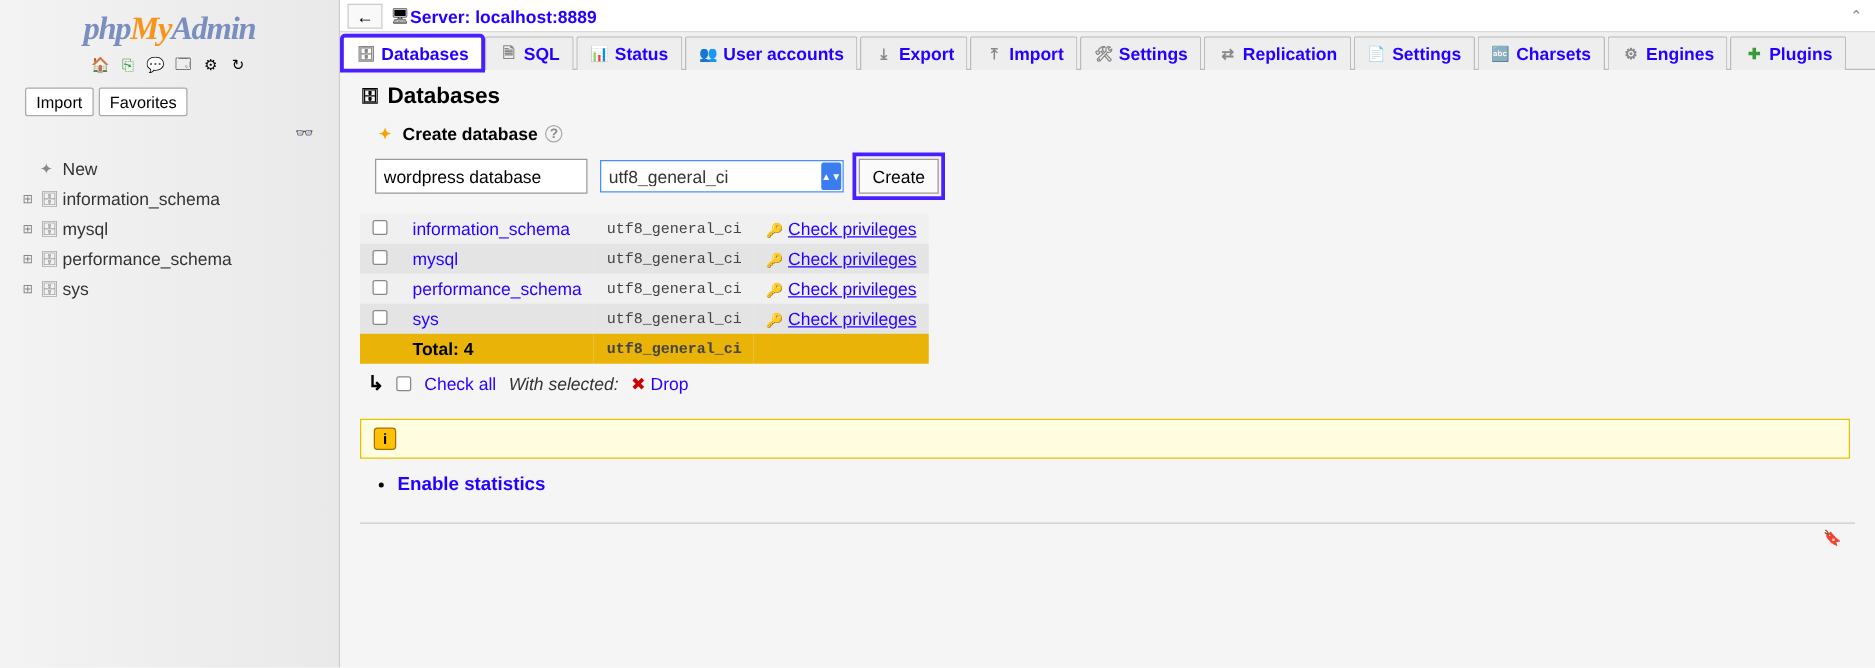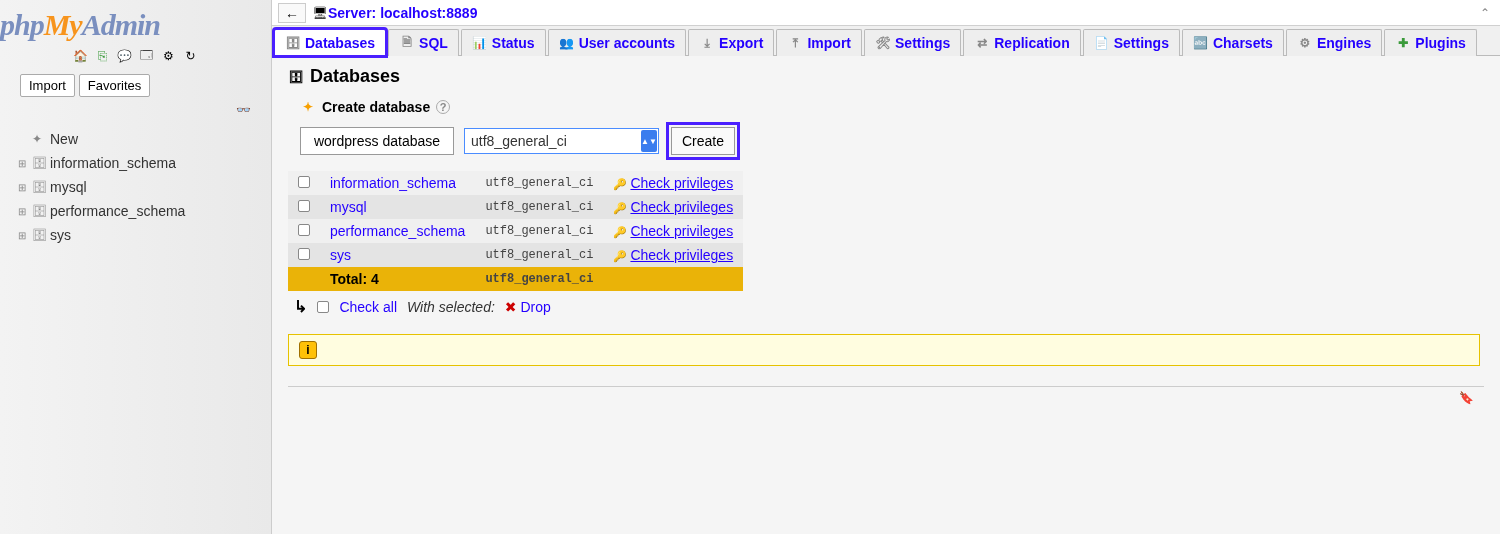--- a/index.html
+++ b/index.html
@@ -2,21 +2,21 @@
 <html><head>
 <meta charset="utf-8">
 <style>
   * { box-sizing: border-box; margin: 0; padding: 0; }
   body { font-family: Arial, Helvetica, sans-serif; font-size: 13px; background: #f5f5f5; color: #000; width: 1500px; height: 534px; overflow: hidden; }
   a, .link { color: #2400ff; text-decoration: none; cursor: pointer; }
   .container { display: flex; height: 100%; }
 
   
   .sidebar { width: 272px; background: linear-gradient(to right, #f3f3f3, #e9e9e9); border-right: 1px solid #ccc; padding: 8px 0; display: flex; flex-direction: column; }
-  .logo { text-align: left; font-size: 30px; font-weight: bold; font-style: italic; font-family: Georgia, serif; letter-spacing: -1px; margin-bottom: 6px; }
+  .logo { text-align: center; font-size: 26px; font-weight: bold; font-style: italic; font-family: Georgia, serif; letter-spacing: -1px; margin-bottom: 6px; }
   .logo .php { color: #7a8fbf; }
   .logo .my { color: #f7941d; }
   .logo .admin { color: #7a8fbf; }
   .sidebar-icons { text-align: center; margin-bottom: 6px; display: flex; justify-content: center; gap: 6px; }
   .mini-icon { display: inline-flex; width: 16px; height: 16px; align-items: center; justify-content: center; font-size: 12px; }
   .tabs { display: flex; margin: 4px 10px; }
   .tab-btn { background: #fff; border: 1px solid #aaa; padding: 3px 8px; font-size: 13px; border-radius: 2px; margin-left: 4px; cursor: pointer; }
   .tab-btn:first-child { margin-left: 10px; }
   .link-icon-row { text-align: right; padding: 2px 20px 6px 0; color: #888; font-size: 12px; }
   .tree { padding-left: 18px; margin-top: 4px; }
@@ -34,21 +34,21 @@
 
   .nav-tabs { display: flex; flex-wrap: wrap; border-bottom: 1px solid #bbb; background: #f0f0f0; padding: 2px 2px 0 2px; }
   .nav-tab { display: flex; align-items: center; gap: 4px; padding: 5px 10px; border: 1px solid #bbb; border-bottom: none; background: #eee; margin-right: 2px; font-size: 14px; font-weight: bold; color: #2400ff; cursor: pointer; border-radius: 2px 2px 0 0; position: relative; top: 1px; }
   .nav-tab.active { background: #fff; outline: 3px solid #4a1fff; outline-offset: -1px; z-index: 2; }
   .nav-tab .tab-icon { width: 16px; height: 16px; display: inline-flex; align-items: center; justify-content: center; font-size: 12px; color: #888; }
 
   .content { padding: 10px 16px; background: #f5f5f5; flex: 1; overflow: auto; }
   .page-title { font-size: 18px; font-weight: bold; margin-bottom: 12px; display: flex; align-items: center; gap: 6px; }
   .create-row { display: flex; align-items: center; gap: 6px; margin-bottom: 10px; font-size: 14px; font-weight: bold; }
   .create-form { display: flex; gap: 10px; margin-bottom: 14px; margin-left: 12px; align-items: center; }
-  .text-input { border: 1px solid #999; padding: 5px 6px; width: 154px; font-size: 14px; background: #fff; text-align: center; }
+  .text-input { border: 1px solid #999; padding: 5px 6px; width: 170px; font-size: 14px; background: #fff; }
   .select-input { border: 1px solid #4a8cff; padding: 4px 6px; width: 195px; font-size: 14px; background: #fff; color: #333; appearance: none; position: relative; }
   .select-wrap { position: relative; }
   .select-arrows { position: absolute; right: 2px; top: 2px; bottom: 2px; width: 16px; background: #3b7dee; color: #fff; font-size: 8px; display: flex; flex-direction: column; align-items: center; justify-content: center; border-radius: 2px; pointer-events: none; }
   .create-btn-wrap { outline: 3px solid #4a1fff; padding: 2px; }
   .create-btn { border: 1px solid #999; background: #fafafa; padding: 5px 10px; font-size: 14px; cursor: pointer; }
 
   .db-table { border-collapse: collapse; font-size: 14px; margin-left: 0; }
   .db-table th { background: #e4e4e4; text-align: left; padding: 4px 10px; font-weight: bold; color: #2400ff; border: 0; }
   .db-table th.action-h { color: #000; }
   .db-table td { padding: 4px 10px; }
@@ -253,18 +253,21 @@
         <span class="checkbox"></span>
         <a>Check all</a>
         <span class="italic">With selected:</span>
         <span><span class="drop-icon">✖</span> <a>Drop</a></span>
       </div>
 
       <div class="note-box">
         <span class="info-icon">i</span>
       </div>
 
+      <ul class="stats-list">
+        <li><a>Enable statistics</a></li>
+      </ul>
 
       <hr class="footer-hr">
       <div class="footer-icon">🔖</div>
     </div>
   </div>
 </div>
 
 </body></html>

